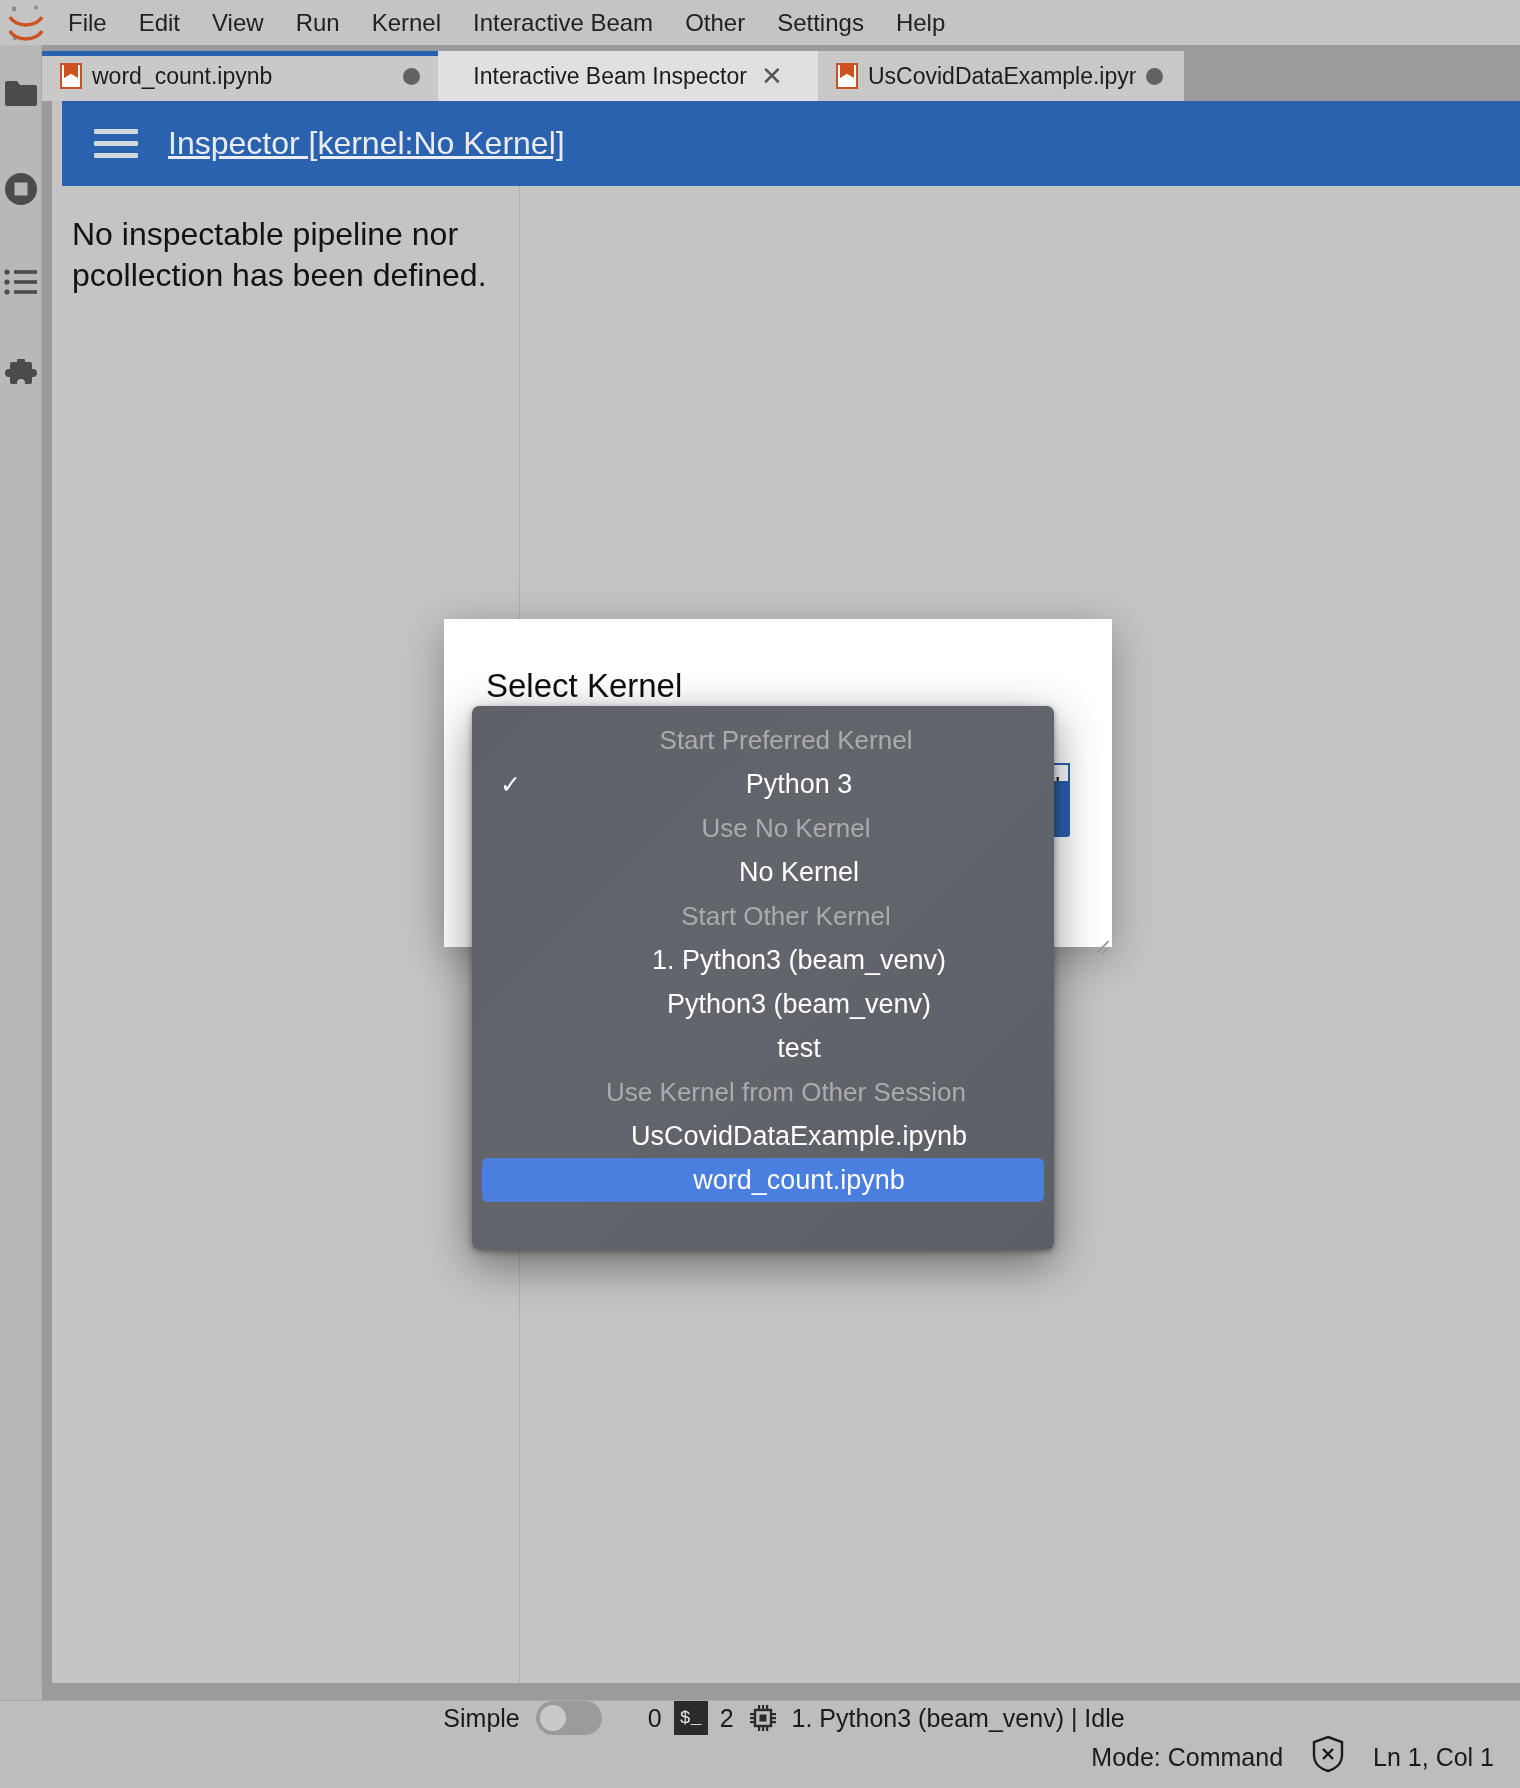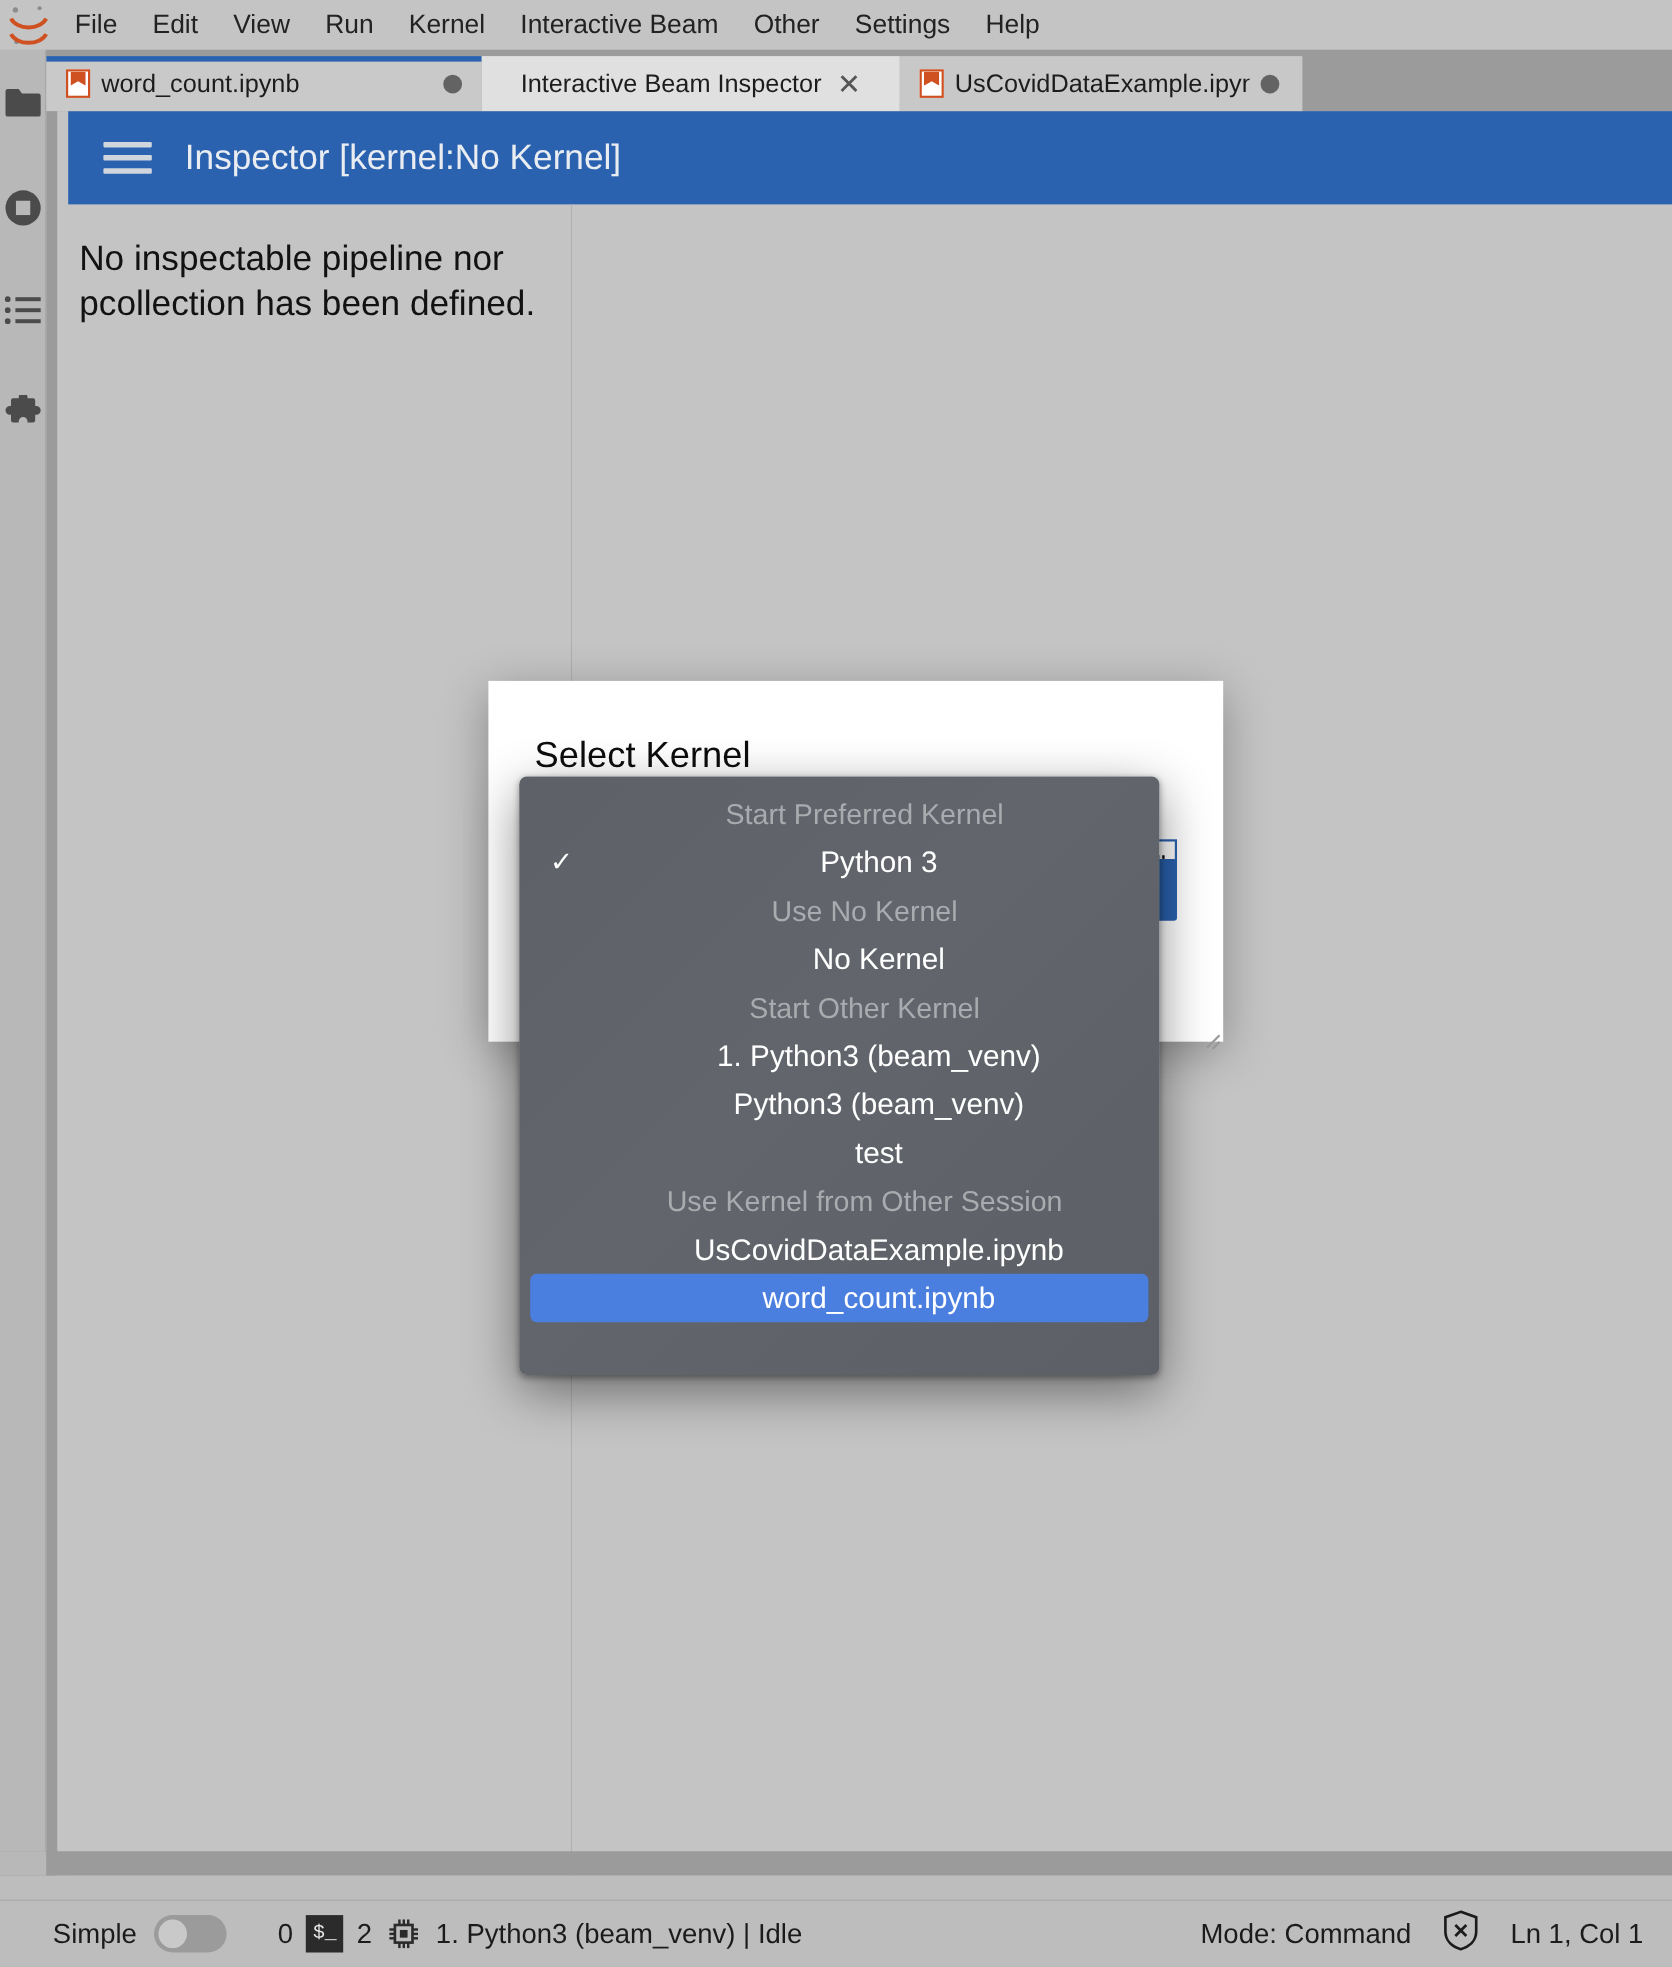--- a/index.html
+++ b/index.html
@@ -85,21 +85,21 @@
     z-index: 2;
   }
   .inspector-header {
     position: absolute; left: 10px; top: 0; width: 1468px; height: 85px;
     background: #2a62b0;
     display: flex; align-items: center; gap: 30px; padding-left: 32px;
   }
   .hamburger { width: 44px; display: flex; flex-direction: column; gap: 7px; }
   .hamburger span { display: block; height: 5px; background: #cfd6de; border-radius: 1px; }
   .inspector-title {
-    font-size: 32px; color: #e9edf2; white-space: nowrap;
+    font-size: 32px; color: #e9edf2; white-space: nowrap; text-decoration: underline;
   }
   .inspector-body {
     position: absolute; left: 10px; top: 85px; width: 1468px; height: 1519px;
     background: #c4c4c4;
   }
   .inspector-msg {
     position: absolute; left: 10px; top: 28px; width: 440px;
     font-size: 32px; line-height: 1.28; color: #121212;
   }
   .split-line {
@@ -167,26 +167,27 @@
   }
   .dd-item.selected {
     background: #4a7fe0;
   }
   .dd-check {
     position: absolute; left: 18px; top: 0; font-size: 25px; color: #fff; line-height: 44px;
   }
 
   
   .statusbar {
-    position: absolute; left: 0; bottom: 0; width: 1520px; height: 61px;
+    position: absolute; left: 0; bottom: 0; width: 1520px; height: 88px;
     background: #bdbdbd;
     border-top: 1px solid #a9a9a9;
     display: flex; align-items: center;
     font-size: 25px; color: #1b1b1b;
     z-index: 6;
+    flex-direction: column;
   }
   .sb-left { display: flex; align-items: center; gap: 0; padding-left: 48px; }
   .sb-right { margin-left: auto; display: flex; align-items: center; padding-right: 26px; }
   .toggle {
     width: 66px; height: 34px; border-radius: 17px; background: #9b9b9b;
     position: relative; margin-left: 16px; margin-right: 46px;
   }
   .toggle::after {
     content: ""; position: absolute; left: 4px; top: 4px;
     width: 26px; height: 26px; border-radius: 50%; background: #c9c9c9;

